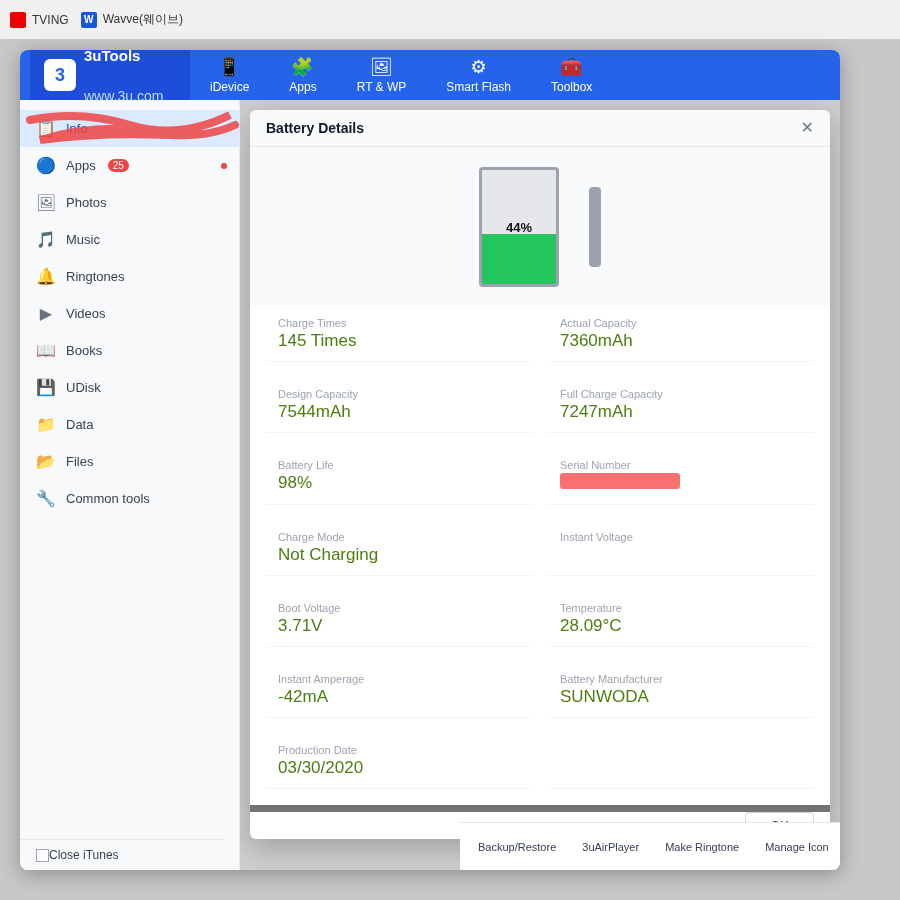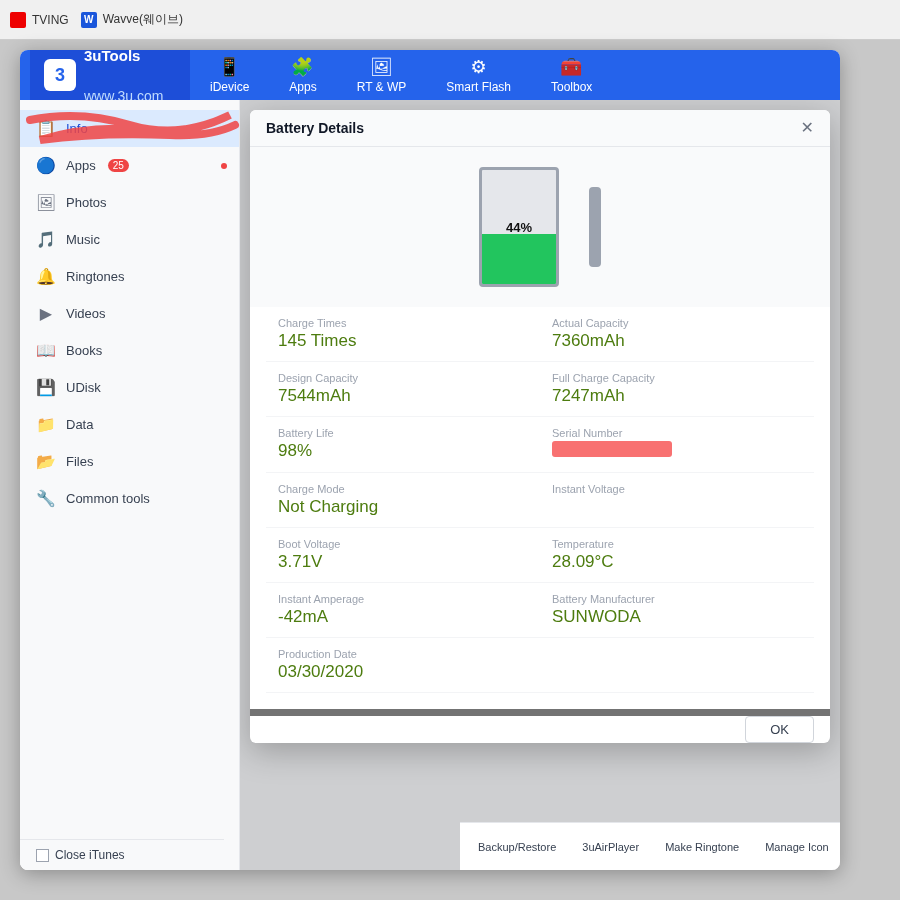--- a/index.html
+++ b/index.html
@@ -282,21 +282,21 @@
       width: 12px;
       height: 80px;
       background: #9ca3af;
       border-radius: 4px;
     }
 
     
     .battery-details-grid {
       display: grid;
       grid-template-columns: 1fr 1fr;
-      gap: 0;
+      gap: 16px;
       padding: 0 16px 16px;
     }
     .detail-row {
       display: flex;
       flex-direction: column;
       padding: 10px 12px;
       border-bottom: 1px solid #f3f4f6;
     }
     .detail-label {
       font-size: 11px;
@@ -358,21 +358,20 @@
     .close-itunes-bar {
       position: absolute;
       bottom: 0;
       left: 0;
       width: 204px;
       background: #f8f9fa;
       border-top: 1px solid #e5e7eb;
       padding: 8px 16px;
       display: flex;
       align-items: center;
-      gap: 6px;
       font-size: 12px;
       color: #374151;
     }
     .checkbox-small {
       width: 13px;
       height: 13px;
       border: 1px solid #9ca3af;
       display: inline-block;
       background: white;
     }

